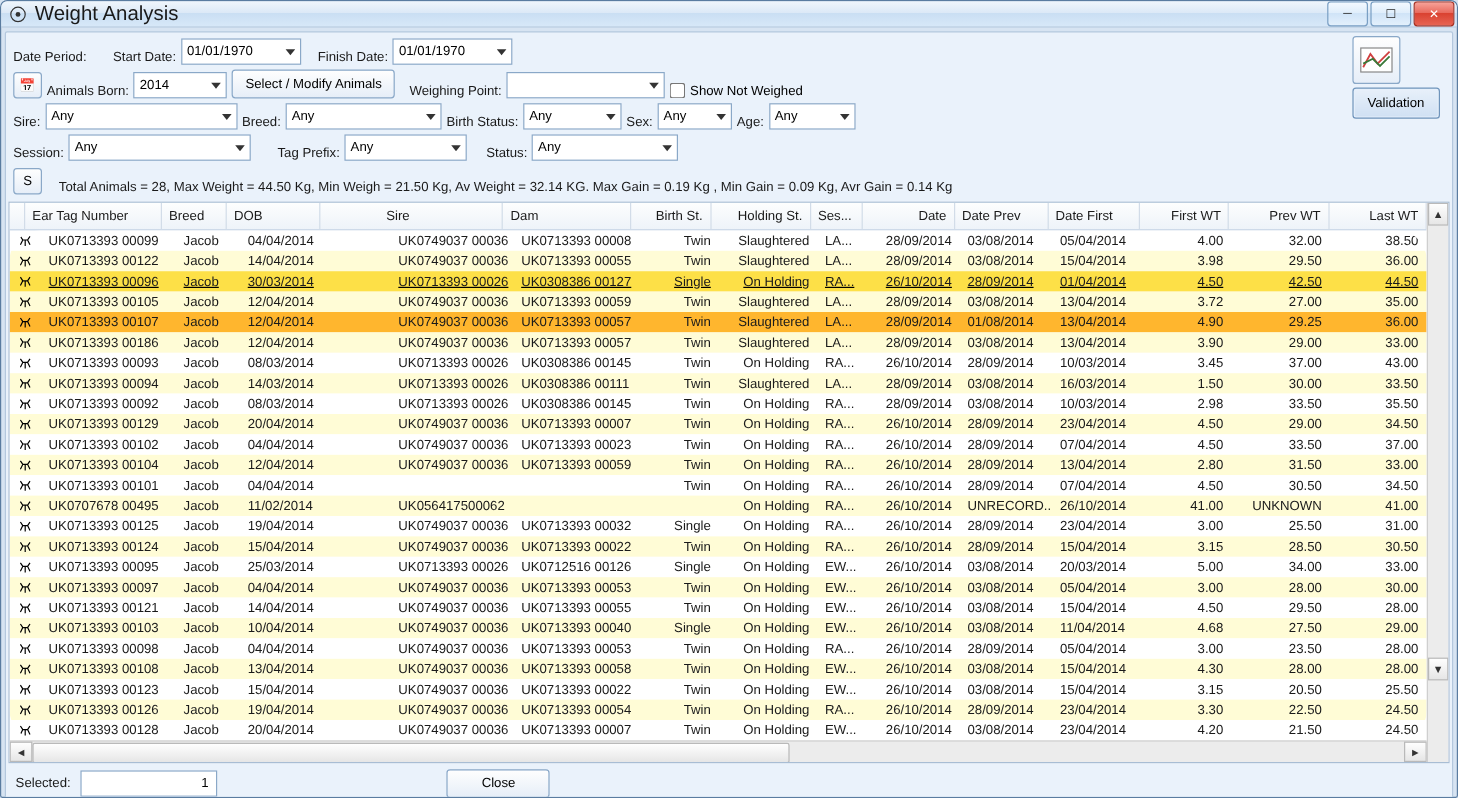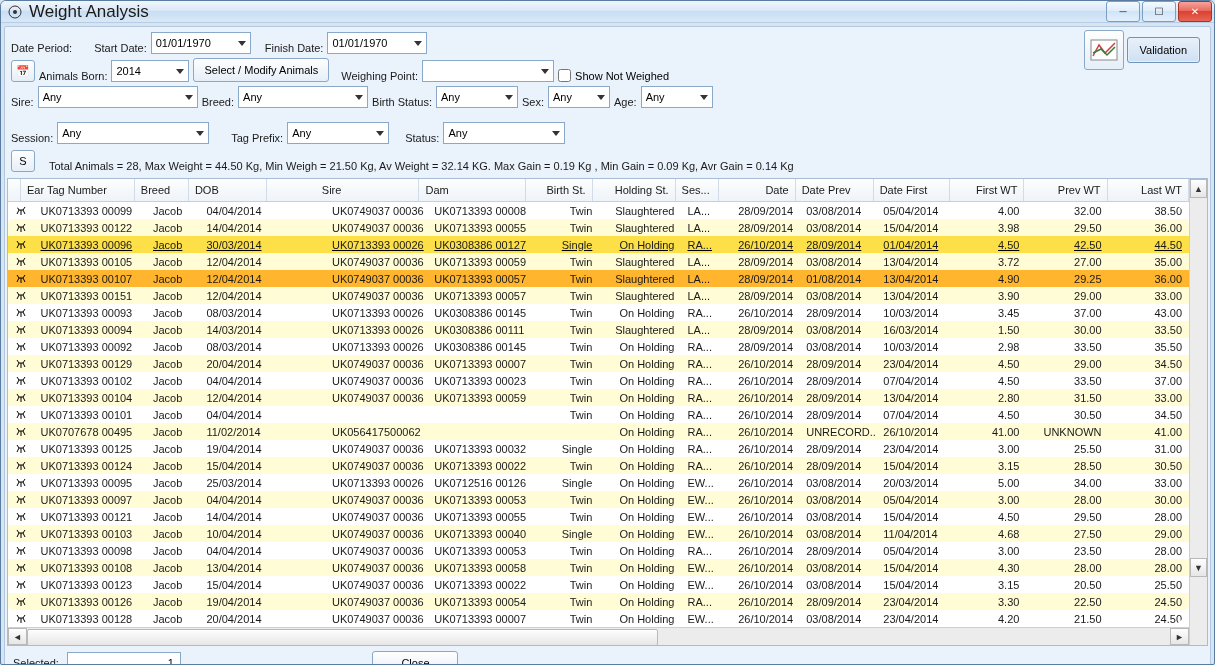--- a/index.html
+++ b/index.html
@@ -57,21 +57,21 @@
   .w-bst{width:62px;}
   .w-hold{width:82px;}
   .w-ses{width:36px;}
   .w-date{width:74px;}
   .w-dprev{width:76px;}
   .w-dfirst{width:74px;}
   .w-fw{width:72px;}
   .w-pw{width:82px;}
   .w-lw{width:80px;}
   .grid-head .w-ico{width:14px;border-right:1px solid #d2dce8;padding:0;}
-  .right-tools{position:absolute;right:10px;top:3px;display:flex;flex-direction:row;align-items:center;gap:3px;}
+  .right-tools{position:absolute;right:10px;top:3px;display:flex;flex-direction:column;align-items:flex-start;gap:3px;}
   .filters{position:relative;}
 </style>
 </head>
 <body>
 
 <div class="window">
 
   <div class="titlebar">
     <span class="app-icon">
       <svg viewBox="0 0 14 14">
@@ -148,21 +148,21 @@
         <span class="lbl">Sex:</span>
         <span class="combo" style="min-width:40px">
             <span>Any</span>
           </span>
         <span class="lbl">Age:</span>
         <span class="combo" style="min-width:50px">
             <span>Any</span>
           </span>
       </div>
 
-      <div class="row" style="margin-top:12px;">
+      <div class="row" style="margin-top:2px;">
         <span class="lbl">Session:</span>
         <span class="combo" style="min-width:130px">
             <span>Any</span>
           </span>
         <span style="width:14px"></span>
         <span class="lbl">Tag Prefix:</span>
         <span class="combo" style="min-width:80px">
             <span>Any</span>
           </span>
         <span style="width:8px"></span>
@@ -325,21 +325,21 @@
                 <div class="c w-fw num">4.90</div>
                 <div class="c w-pw num">29.25</div>
                 <div class="c w-lw num">36.00</div>
               </div>
               <div class="r shade-y">
                 <div class="c ico">
                   <svg class="animal-ic" viewBox="0 0 12 12">
                     <path d="M2 2 L4 5 L2 9 M10 2 L8 5 L10 9 M4 5 H8 M6 5 V10" stroke="#000" stroke-width="1" fill="none"></path>
                   </svg>
                 </div>
-                <div class="c w-tag">UK0713393 00151</div>
+                <div class="c w-tag">UK0713393 00186</div>
                 <div class="c w-breed">Jacob</div>
                 <div class="c w-dob">12/04/2014</div>
                 <div class="c w-sex">RAM</div>
                 <div class="c w-sire">UK0749037 00036</div>
                 <div class="c w-dam">UK0713393 00057</div>
                 <div class="c w-bst num">Twin</div>
                 <div class="c w-hold num">Slaughtered</div>
                 <div class="c w-ses">LA...</div>
                 <div class="c w-date num">28/09/2014</div>
                 <div class="c w-dprev">03/08/2014</div>

